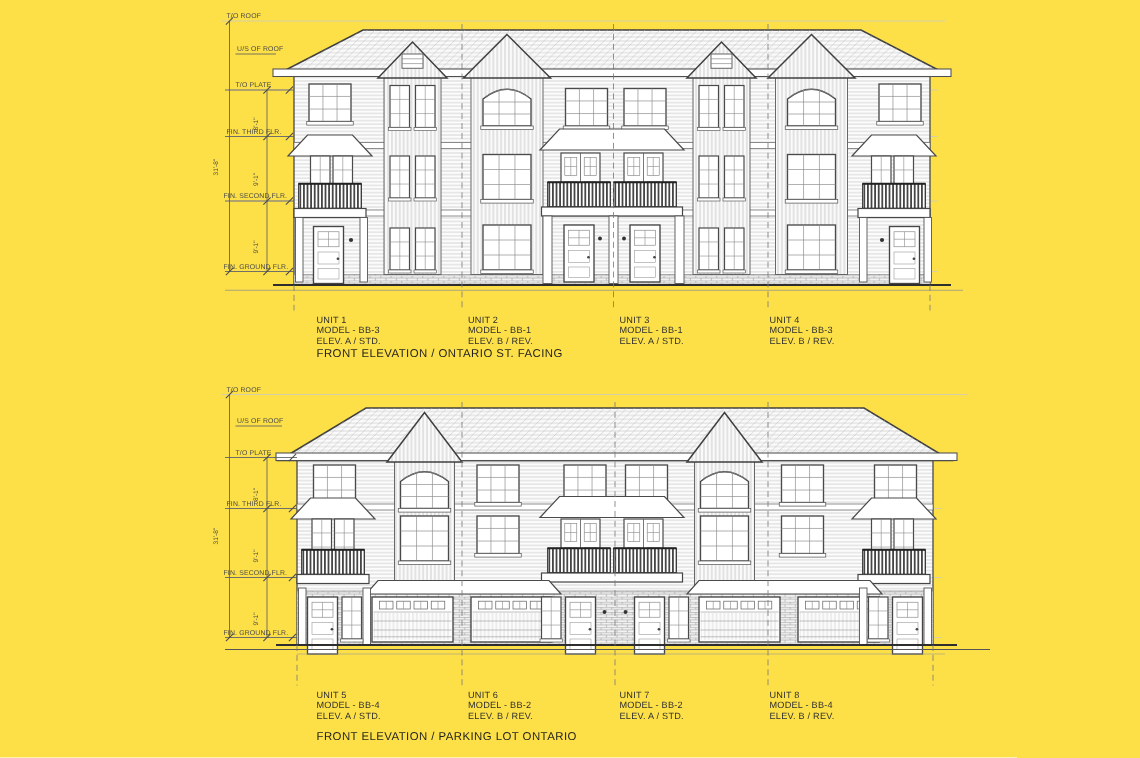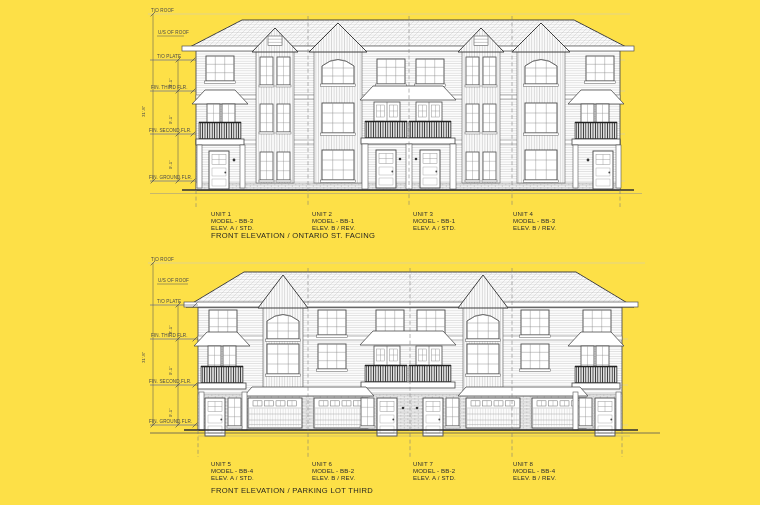--- a/index.html
+++ b/index.html
@@ -382,15 +382,15 @@
 <div class="ul" style="left:413px;top:460px">
   <div>UNIT 7</div>
   <div>MODEL - BB-2</div>
   <div>ELEV. A / STD.</div>
 </div>
 <div class="ul" style="left:513px;top:460px">
   <div>UNIT 8</div>
   <div>MODEL - BB-4</div>
   <div>ELEV. B / REV.</div>
 </div>
-<div class="title" style="left:211px;top:486px">FRONT ELEVATION / PARKING LOT THIRD</div>
+<div class="title" style="left:211px;top:486px">FRONT ELEVATION / PARKING LOT ONTARIO</div>
 
 </div>
 
 </body></html>

